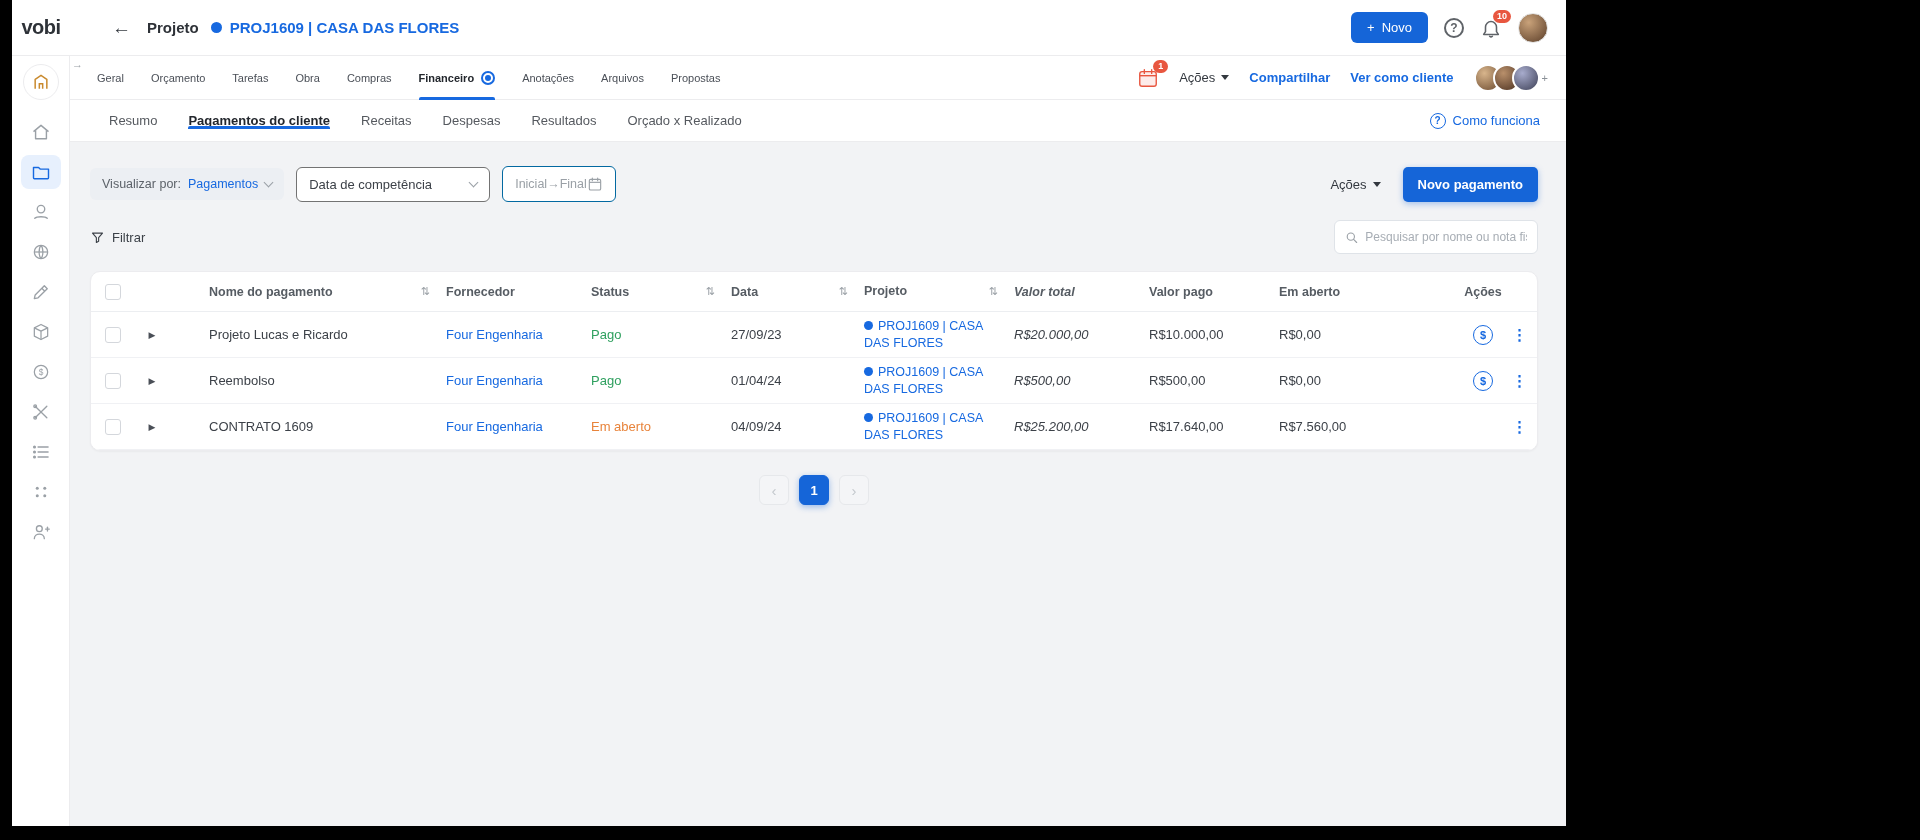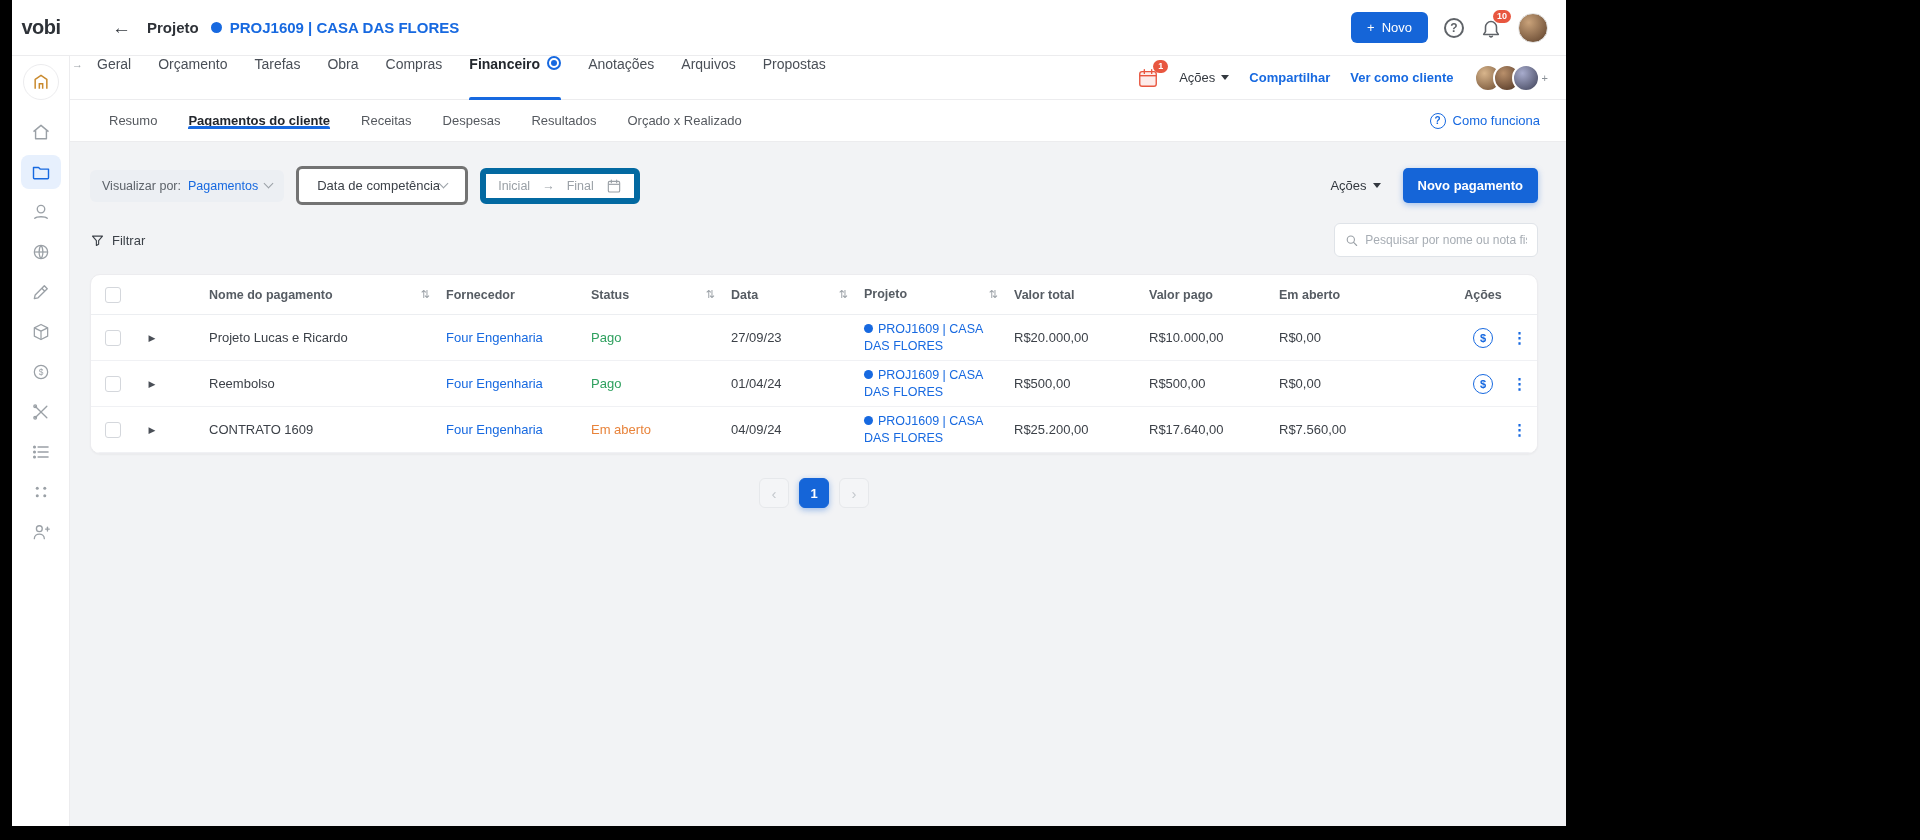--- a/index.html
+++ b/index.html
@@ -29,21 +29,21 @@
   
   .bodyrow { flex:1; display:flex; min-height:0; }
   .sidebar { flex:0 0 58px; border-right:1px solid #ececee; display:flex; flex-direction:column; align-items:center; padding-top:8px; background:#fff; }
   .side-logo { width:36px; height:36px; border-radius:50%; border:1px solid #ececee; display:flex; align-items:center; justify-content:center; margin-bottom:12px; cursor:pointer; }
   .sicon { width:40px; height:34px; display:flex; align-items:center; justify-content:center; border-radius:8px; color:#9aa0a6; cursor:pointer; margin:3px 0; }
   .sicon.active { background:#e7f0fd; color:#1769E0; }
   .main { flex:1; display:flex; flex-direction:column; min-width:0; position:relative; }
   .collapse-tag { position:absolute; left:2px; top:2px; font-size:11px; color:#9aa0a6; cursor:pointer; }
 
   .tabsrow { flex:0 0 44px; border-bottom:1px solid #ececee; display:flex; align-items:stretch; padding:0 18px 0 27px; }
-  .tab { display:flex; margin-right:27px; font-size:14px; color:#4a4f57; position:relative; cursor:pointer; white-space:nowrap; }
+  .tab { display:flex; align-items:center; margin-right:27px; font-size:11px; color:#4a4f57; position:relative; cursor:pointer; white-space:nowrap; }
   .tab.active { color:#23272d; font-weight:bold; }
   .tab.active::after { content:""; position:absolute; left:0; right:0; bottom:-1px; height:3px; background:#1769E0; border-radius:2px 2px 0 0; }
   .tabdot { width:14px; height:14px; border-radius:50%; border:2px solid #1769E0; display:flex; align-items:center; justify-content:center; margin-left:7px; }
   .tabdot i { width:6px; height:6px; border-radius:50%; background:#1769E0; }
   .tabs-right { margin-left:auto; display:flex; align-items:center; gap:20px; }
   .cal-wrap { position:relative; display:flex; cursor:pointer; }
   .textbtn { font-size:13px; color:#33383f; display:flex; align-items:center; gap:6px; cursor:pointer; white-space:nowrap; }
   .linkbtn { font-size:13px; color:#1769E0; font-weight:bold; cursor:pointer; white-space:nowrap; }
   .caret-down { width:0; height:0; border-left:4px solid transparent; border-right:4px solid transparent; border-top:5px solid currentColor; display:inline-block; }
   .avgroup { display:flex; align-items:center; }
@@ -61,43 +61,43 @@
   .subtab.active::after { content:""; position:absolute; left:0; right:0; bottom:-1px; height:3px; background:#1769E0; border-radius:2px 2px 0 0; }
   .como { margin-left:auto; display:flex; align-items:center; gap:7px; color:#1769E0; font-size:13px; cursor:pointer; }
   .como .qmark { width:16px; height:16px; border-radius:50%; border:1.5px solid #1769E0; font-size:10px; font-weight:bold; display:flex; align-items:center; justify-content:center; }
 
   
   .content { flex:1; background:#f2f3f5; padding:24px 28px 0 20px; min-height:0; }
   .filterbar { display:flex; align-items:center; gap:12px; }
   .pill-vis { background:#eceff3; border-radius:6px; padding:9px 12px; font-size:12.5px; color:#5c6269; display:flex; gap:7px; align-items:center; cursor:pointer; }
   .pill-vis .val { color:#1769E0; }
   .chev { width:7px; height:7px; border-right:1.5px solid #9aa0a6; border-bottom:1.5px solid #9aa0a6; transform:rotate(45deg); margin-top:-4px; display:inline-block; }
-  .select { background:#fff; border:3px solid #737373; border-radius:6px; padding:9px 12px; font-size:13px; color:#3c4148; width:172px; display:flex; justify-content:center; align-items:center; cursor:pointer; }
-  .daterange { background:#fff; border:6px solid #0369a1; border-radius:6px; padding:8px 12px; font-size:12.5px; color:#9aa0a6; display:flex; align-items:center; gap:12px; height:36px; cursor:pointer; }
+  .select { background:#fff; border:1px solid #737373; border-radius:6px; padding:9px 12px; font-size:13px; color:#3c4148; width:194px; display:flex; justify-content:space-between; align-items:center; cursor:pointer; }
+  .daterange { background:#fff; border:1px solid #0369a1; border-radius:6px; padding:8px 12px; font-size:12.5px; color:#9aa0a6; display:flex; align-items:center; height:36px; cursor:pointer; }
   .fb-right { margin-left:auto; display:flex; align-items:center; gap:22px; }
   .btn-novopag { background:#1565D8; color:#fff; font-size:13px; font-weight:bold; border-radius:5px; padding:10px 15px; border:none; cursor:pointer; box-shadow:0 2px 6px rgba(21,101,216,.35); }
   .row2 { display:flex; align-items:center; margin-top:18px; }
   .filtrar { display:flex; gap:7px; align-items:center; font-size:13px; color:#3c4148; cursor:pointer; }
   .search { margin-left:auto; background:#fff; border:1px solid #dfe3e8; border-radius:6px; height:34px; width:204px; display:flex; align-items:center; padding:0 10px; gap:7px; }
   .search input { border:none; outline:none; font-size:12px; color:#3c4148; width:100%; font-family:"Liberation Sans",sans-serif; }
   .search input::placeholder { color:#a7adb4; }
 
   
   .card { background:#fff; border-radius:10px; margin-top:17px; border:1px solid #ececef; box-shadow:0 1px 2px rgba(0,0,0,.04); overflow:hidden; }
   .tr { display:flex; align-items:center; }
   .thead { height:40px; border-bottom:1px solid #eceef1; font-size:12.5px; color:#565c63; font-weight:bold; }
   .trow { min-height:46px; border-bottom:1px solid #f0f1f4; font-size:13px; color:#3c4148; background:#fff; }
   .c-check { flex:0 0 44px; display:flex; justify-content:center; }
   .c-exp { flex:0 0 34px; display:flex; justify-content:center; }
   .c-nome { flex:1 1 260px; padding-right:10px;padding-left:40px; }
   .c-forn { flex:0 0 145px; }
   .c-status { flex:0 0 140px; }
   .c-data { flex:0 0 133px; }
   .c-proj { flex:0 0 150px; font-size:12.5px; color:#1769E0; line-height:1.3; padding:5px 8px 5px 0; }
-  .c-vt { flex:0 0 135px; }
+  .c-vt { flex:0 0 135px;font-style:italic; }
   .c-vp { flex:0 0 130px; }
   .c-ea { flex:0 0 150px; }
   .c-ac { flex:0 0 108px; display:flex; align-items:center; justify-content:center; position:relative; }
   .th-sort { display:flex; align-items:center; justify-content:space-between; padding-right:16px; }
   .sort-ic { color:#9aa0a6; font-size:11px; font-weight:normal; cursor:pointer; }
   .checkbox { width:16px; height:16px; border:1.5px solid #d4d7dc; border-radius:3px; background:#fff; cursor:pointer; display:inline-block; }
   .expand { color:#4a4f57; font-size:9px; cursor:pointer; }
   .link-blue { color:#1769E0; cursor:pointer; }
   .st-green { color:#2FA05F; }
   .st-orange { color:#E8833A; }

